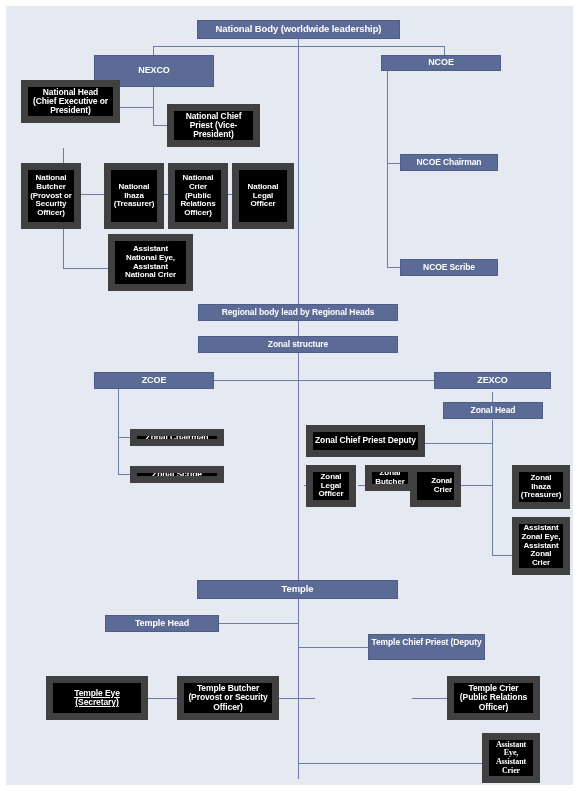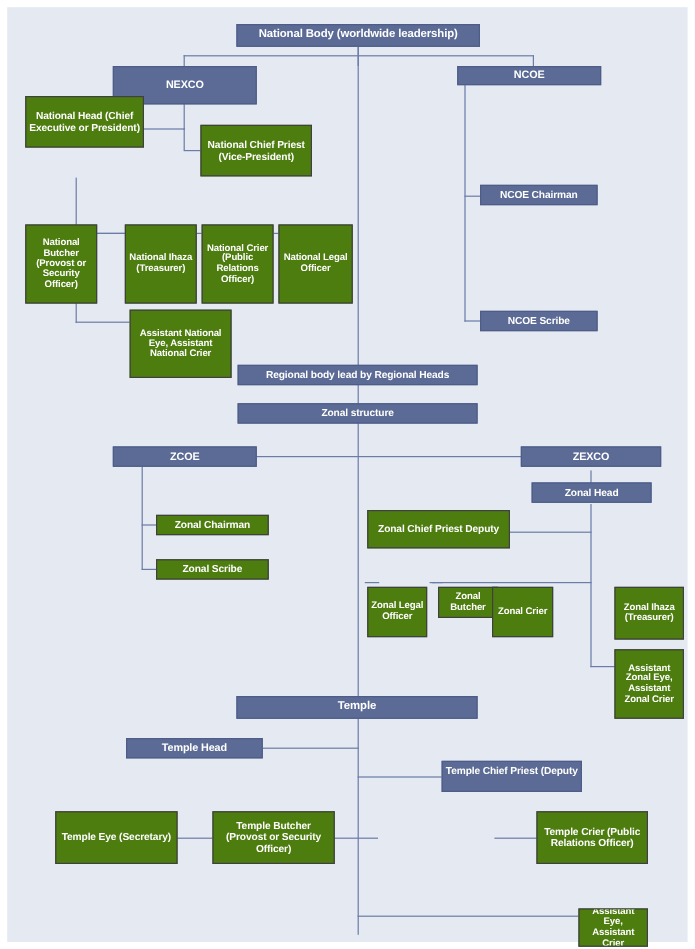--- a/index.html
+++ b/index.html
@@ -28,22 +28,22 @@
     display:flex;align-items:center;justify-content:center;
     text-align:center;
     color:#ffffff;
     font-weight:bold;
     line-height:1.08;
     letter-spacing:-0.1px;
     overflow:hidden;
     padding:1px 2px;
   }
   .dark{background:#5b6b95;border:1px solid #4d5d88;}
-  .light{background:#4d7c0f;border:1px solid #404040;}
-  .f8{font-size:8px;margin-top:24px;}
+  .light{background:#000000;border:7px solid #404040;}
+  .f8{font-size:8px;}
   .f85{font-size:8.5px;}
   .f9{font-size:9px;}
   .f95{font-size:9.5px;}
   .clip{align-items:flex-start;padding-top:3px;}
 </style>
 </head>
 <body>
 
 <div id="chart">
 
@@ -143,22 +143,22 @@
   <div class="bx light f8" style="left:506px;top:459px;width:58px;height:44px;">Zonal Ihaza (Treasurer)</div>
 
   <div class="bx light f8" style="left:506px;top:511px;width:58px;height:58px;">Assistant Zonal Eye, Assistant Zonal Crier</div>
 
   <div class="bx dark f95" style="left:191px;top:574px;width:201px;height:19px;">Temple</div>
 
   <div class="bx dark f9" style="left:99px;top:609px;width:114px;height:17px;">Temple Head</div>
 
   <div class="bx dark f85 clip" style="left:362px;top:628px;width:117px;height:26px;">Temple Chief Priest (Deputy</div>
 
-  <div class="bx light f85" style="left:40px;top:670px;width:102px;height:44px;">Temple Eye (Secretary)</div>
+  <div class="bx light f85" style="left:40px;top:670px;width:102px;height:44px;text-decoration:underline;">Temple Eye (Secretary)</div>
 
   <div class="bx light f85" style="left:171px;top:670px;width:102px;height:44px;">Temple Butcher (Provost or Security Officer)</div>
 
 
   <div class="bx light f85" style="left:441px;top:670px;width:93px;height:44px;">Temple Crier (Public Relations Officer)</div>
 
-  <div class="bx light f8" style="left:476px;top:727px;width:58px;height:32px;">Assistant Eye, Assistant Crier</div>
+  <div class="bx light f8" style="left:476px;top:727px;width:58px;height:50px;font-family:Liberation Serif, serif;">Assistant Eye, Assistant Crier</div>
 
 </div>
 
 </body></html>

